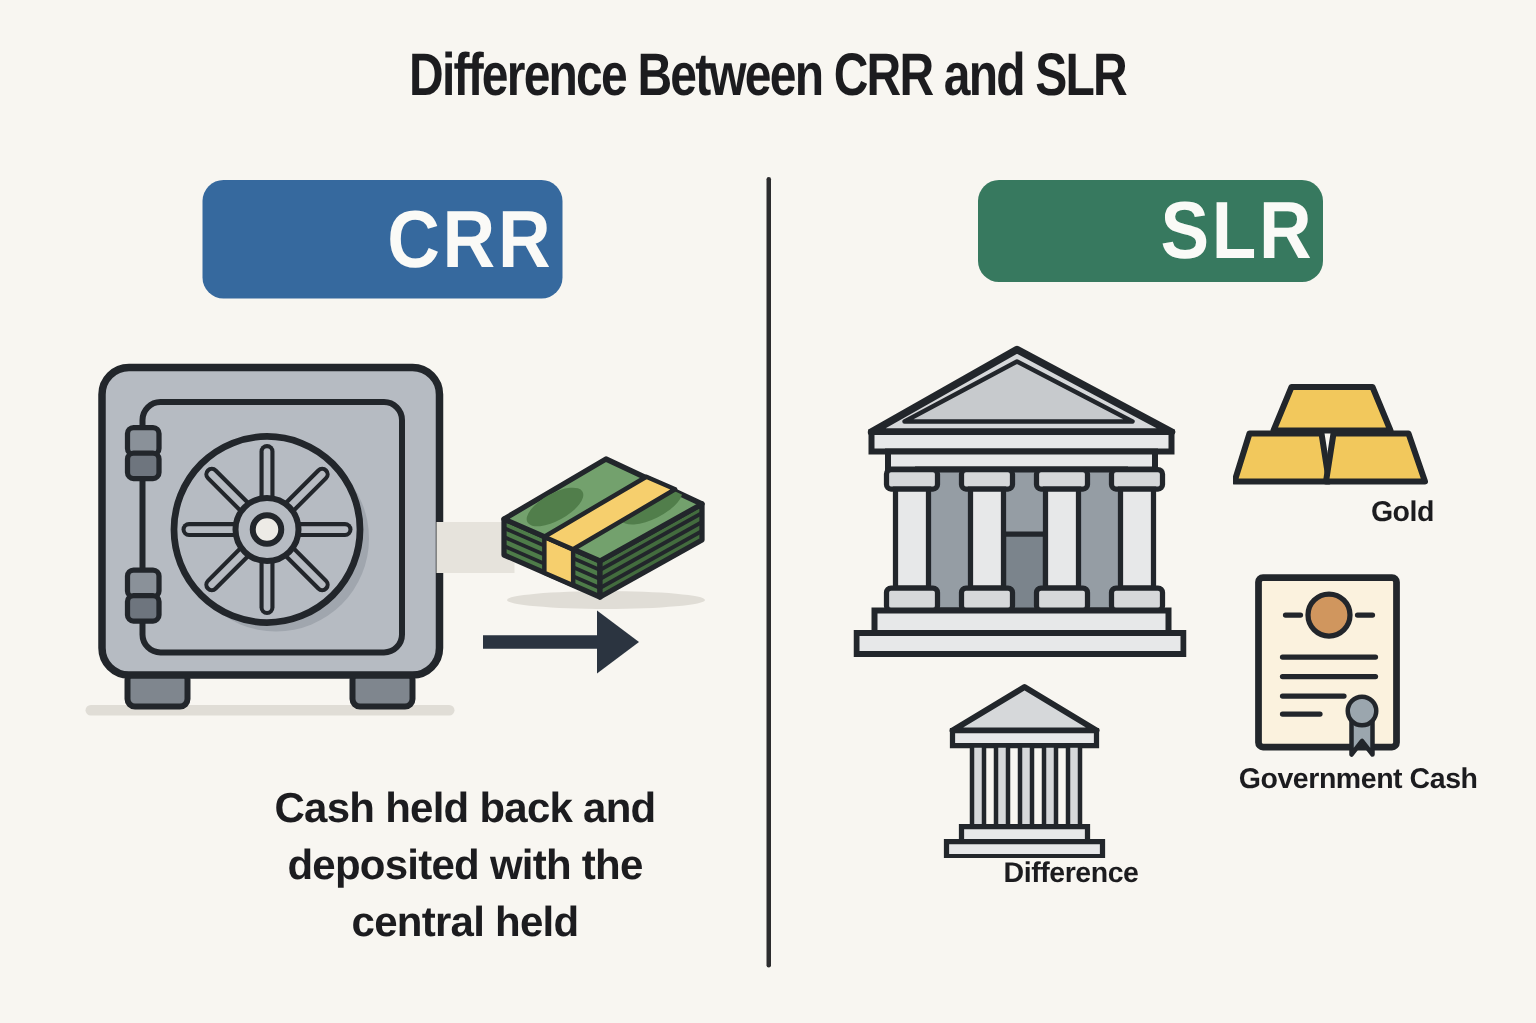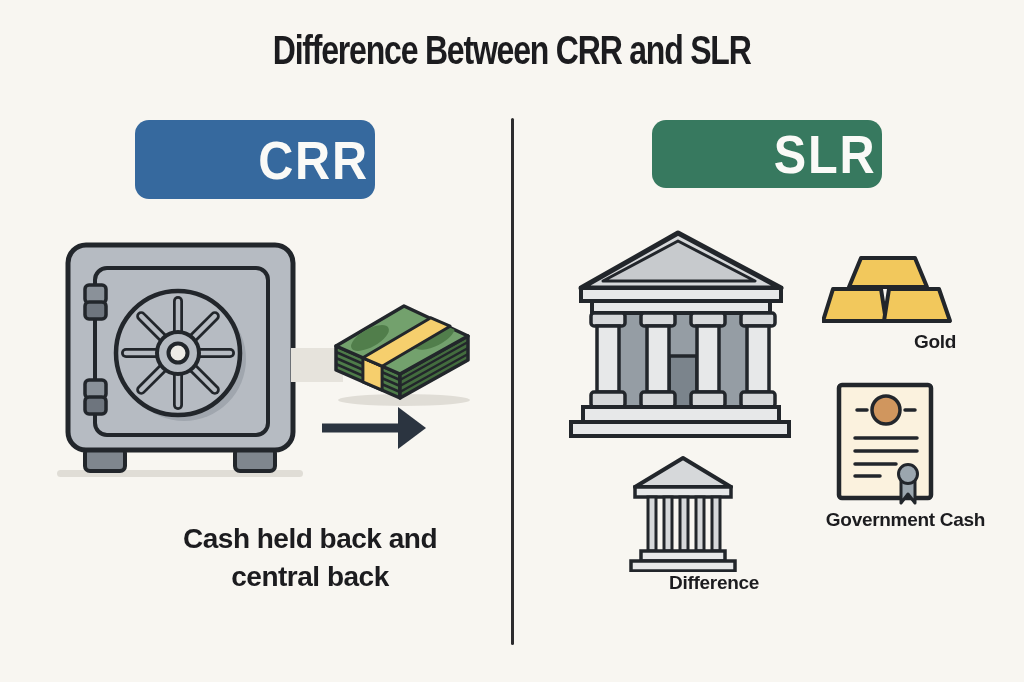--- a/index.html
+++ b/index.html
@@ -114,21 +114,22 @@
       <polygon points="32.9,57.8 52.1,66.2 120.1,26.2 100.9,17.8" fill="var(--money-band)" stroke="var(--outline)" stroke-width="3" stroke-linejoin="round"></polygon>
     </svg>
 
     <svg class="arrowsvg" viewBox="0 0 110 46" aria-hidden="true">
       <line x1="4" y1="23" x2="84" y2="23" stroke="var(--arrow)" stroke-width="9"></line>
       <polygon points="80,2 80,44 108,23" fill="var(--arrow)"></polygon>
     </svg>
 
     <div class="caption">
       <div>Cash held back and</div>
-      <div>central back</div>
+      <div>deposited with the</div>
+      <div>central held</div>
     </div>
   </section>
 
   <section>
     <div class="badge slr">
       <span class="squish90">SLR</span>
     </div>
 
     <svg class="bank" viewBox="0 0 222 210" aria-hidden="true">
       <polygon points="12,58 109,3 212,58" fill="var(--bank-light)" stroke="var(--outline)" stroke-width="5" stroke-linejoin="round"></polygon>

